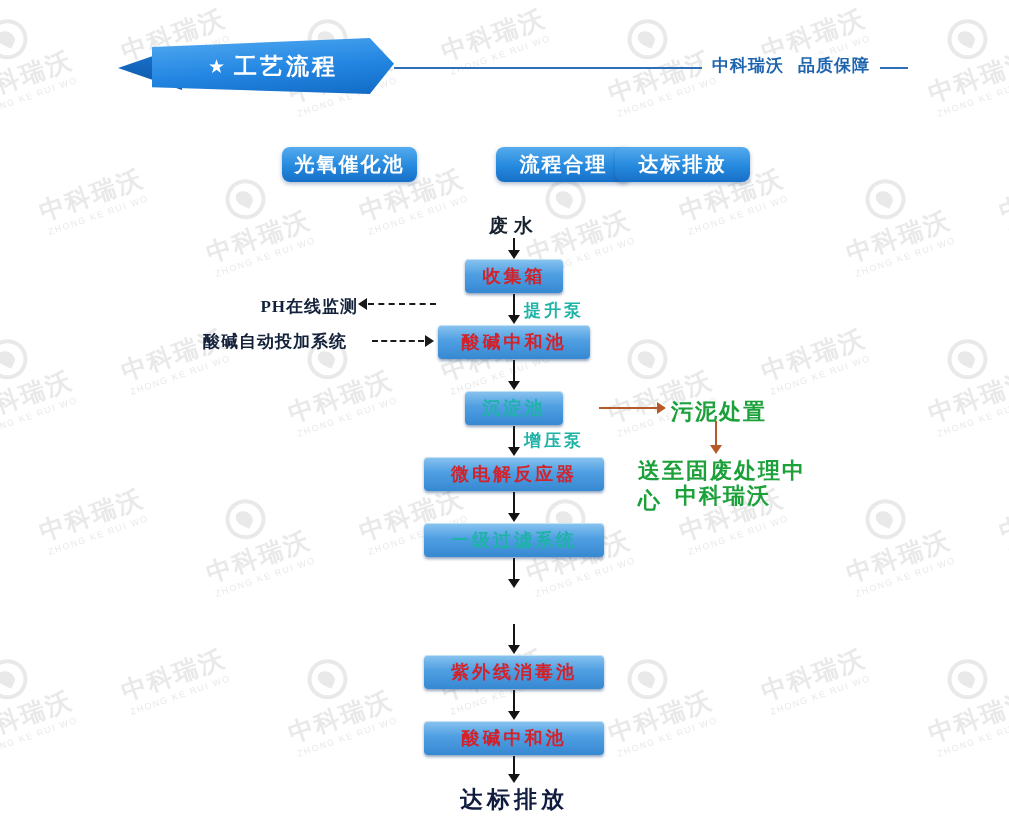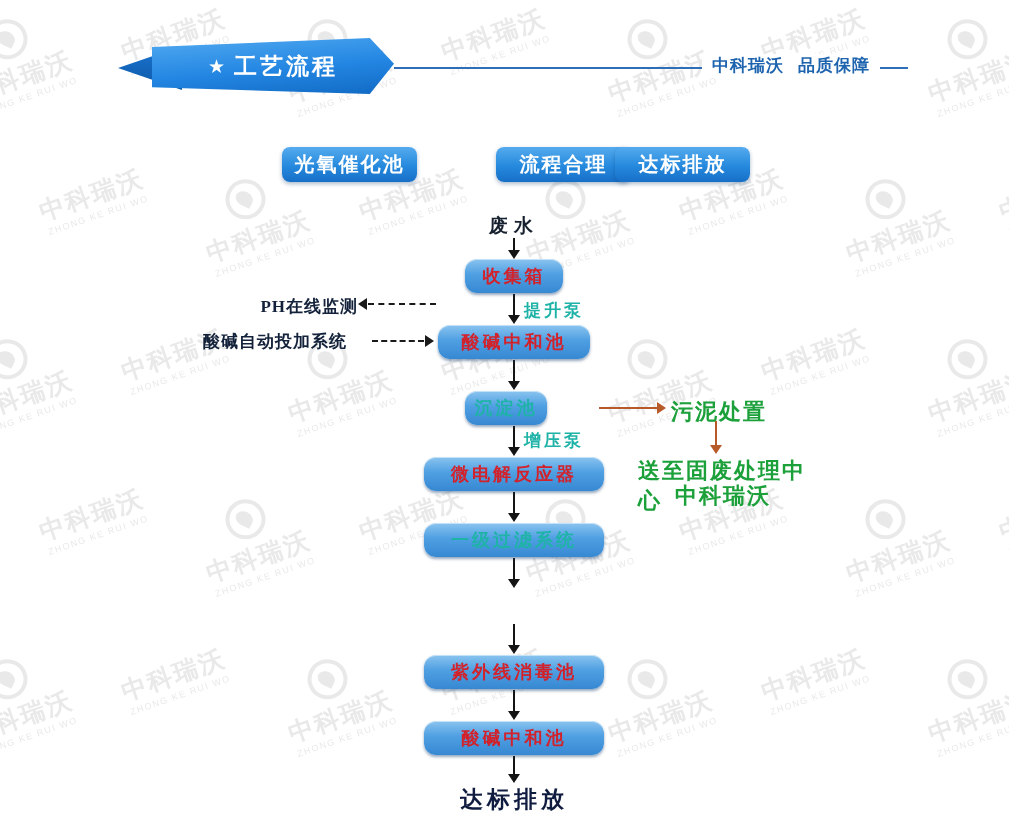--- a/index.html
+++ b/index.html
@@ -42,21 +42,21 @@
     background:linear-gradient(180deg,#55abee 0%, #2589dd 55%, #176fc7 100%);
     box-shadow:0 2px 4px rgba(20,60,110,.35);
     color:#ffffff; font-size:20px; font-weight:bold; letter-spacing:2px;
     display:flex; align-items:center; justify-content:center; }
   .badge-1 { left:282px; } .badge-2 { left:448px;margin-left:48px; } .badge-3 { left:615px; }
 
   
   .serif { font-family:"Liberation Serif","DejaVu Serif",serif; }
   .source-label { position:absolute; left:414px; top:213px; width:200px; text-align:center;
     font-size:19px; font-weight:bold; letter-spacing:6px; color:#16202e; }
-  .flow-box { position:absolute; height:34px; border-radius:12px;
+  .flow-box { position:absolute; height:34px; border-radius:4px;
     background:linear-gradient(180deg,#8ac4ef 0%, #4f9fe2 45%, #3688d2 100%);
     box-shadow:0 2px 3px rgba(20,60,110,.45), inset 0 1px 0 rgba(255,255,255,.5);
     display:flex; align-items:center; justify-content:center;
     font-size:18px; font-weight:bold; letter-spacing:3px; }
   .outcome-label { position:absolute; left:414px; top:784px; width:200px; text-align:center;
     font-size:23px; font-weight:bold; letter-spacing:4px; color:#101c3f; }
 
   .arrow-v { position:absolute; width:2px; background:#141414; }
   .arrow-v::after { content:''; position:absolute; left:-5px; bottom:-9px;
     border:6px solid transparent; border-top:9px solid #141414; border-bottom:none; }
@@ -269,21 +269,21 @@
     <div class="arrow-v" style="left:513px; top:360px; height:21px;"></div>
     <div class="arrow-v" style="left:513px; top:426px; height:21px;"></div>
     <div class="arrow-v" style="left:513px; top:492px; height:21px;"></div>
     <div class="arrow-v" style="left:513px; top:558px; height:21px;"></div>
     <div class="arrow-v" style="left:513px; top:624px; height:21px;"></div>
     <div class="arrow-v" style="left:513px; top:690px; height:21px;"></div>
     <div class="arrow-v" style="left:513px; top:756px; height:18px;"></div>
 
     <div class="flow-box serif" style="left: 465px; top: 259px; width: 98px; color: rgb(210, 34, 43);">收集箱</div>
     <div class="flow-box serif" style="left: 438px; top: 325px; width: 152px; color: rgb(210, 34, 43);">酸碱中和池</div>
-    <div class="flow-box serif" style="left: 465px; top: 391px; width: 82px; color: rgb(31, 179, 168);">沉淀池</div>
+    <div class="flow-box serif" style="left: 465px; top: 391px; width: 98px; color: rgb(31, 179, 168);">沉淀池</div>
     <div class="flow-box serif" style="left: 424px; top: 523px; width: 180px; color: rgb(31, 179, 168);">一级过滤系统</div>
     <div class="flow-box serif" style="left: 424px; top: 457px; width: 180px; color: rgb(210, 34, 43);">微电解反应器</div>
     <div class="flow-box serif" style="left: 424px; top: 655px; width: 180px; color: rgb(210, 34, 43);">紫外线消毒池</div>
     <div class="flow-box serif" style="left: 424px; top: 721px; width: 180px; color: rgb(210, 34, 43);">酸碱中和池</div>
 
     <div class="pump-label serif" style="left:524px; top:299px;">提升泵</div>
     <div class="pump-label serif" style="left:524px; top:429px;">增压泵</div>
 
     <div class="side-label serif" style="left:232px; top:295px; width:126px; text-align:right;">PH在线监测</div>
     <div class="head-left" style="left:358px; top:298px;"></div>

